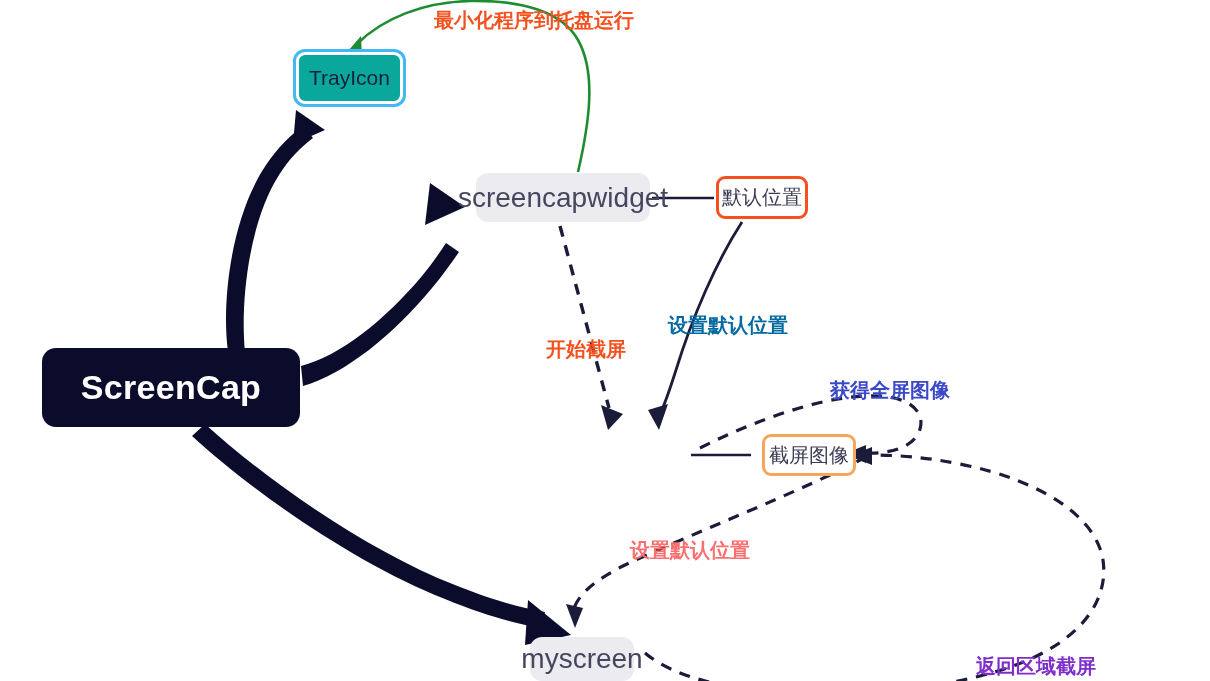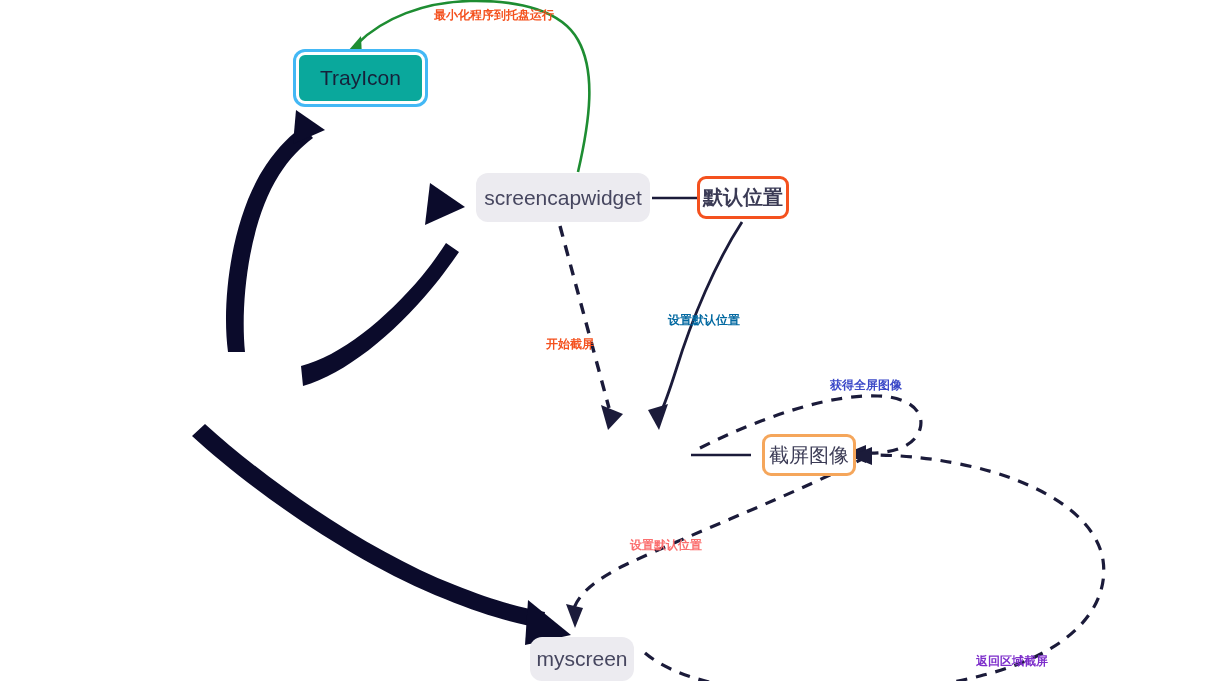--- a/index.html
+++ b/index.html
@@ -44,21 +44,21 @@
     font-size: 34px;
     font-weight: bold;
     letter-spacing: 0.3px;
   }
 
   
   .node-module {
     background: #ecebf0;
     color: #46465f;
     border-radius: 12px;
-    font-size: 21px;
+    font-size: 28px;
     font-weight: normal;
   }
 
   
   .node-teal {
     background: #0aa89c;
     color: #16213a;
     border-radius: 9px;
     font-size: 21px;
     border: 3px solid #ffffff;
@@ -71,21 +71,21 @@
     color: #3b3b55;
     font-size: 20px;
     border-radius: 9px;
   }
   .outline-strong { border: 3px solid #f4511e; }
   .outline-soft   { border: 3px solid #f5a65b; }
 
   
   .edge-label {
     position: absolute;
-    font-size: 12px;
+    font-size: 20px;
     font-weight: bold;
     white-space: nowrap;
     z-index: 6;
     background: transparent;
     font-family: Liberation Mono, monospace;
   }
 </style>
 </head>
 <body>
 
@@ -168,30 +168,33 @@
     <g>
       <path d="M 645 653
                C 700 700, 860 706, 980 676
                C 1070 654, 1110 608, 1103 560
                C 1096 516, 1040 480, 960 464
                C 925 457, 895 455, 872 455" fill="none" stroke="#1b1b3a" stroke-width="3.2" stroke-dasharray="11 9"></path>
       <polygon points="872,447 850,456 872,465" fill="#1b1b3a"></polygon>
     </g>
   </svg>
 
-
-  <div class="node node-teal" style="left:296px; top:52px; width:129px; height:52px;">
+  <div class="node node-root" style="left:42px; top:348px; width:258px; height:79px;">
+    <span>ScreenCap</span>
+  </div>
+
+  <div class="node node-teal" style="left:296px; top:52px; width:107px; height:52px;">
     <span>TrayIcon</span>
   </div>
 
   <div class="node node-module" style="left:476px; top:173px; width:174px; height:49px;">
     <span>screencapwidget</span>
   </div>
 
-  <div class="node node-outline outline-strong" style="left:697px; top:176px; width:92px; height:43px;font-weight:bold;">
+  <div class="node node-outline outline-strong" style="left:716px; top:176px; width:92px; height:43px;">
     <span>默认位置</span>
   </div>
 
 
   <div class="node node-outline outline-soft" style="left:762px; top:434px; width:94px; height:42px;">
     <span>截屏图像</span>
   </div>
 
   <div class="node node-module" style="left:530px; top:637px; width:104px; height:44px;">
     <span>myscreen</span>

